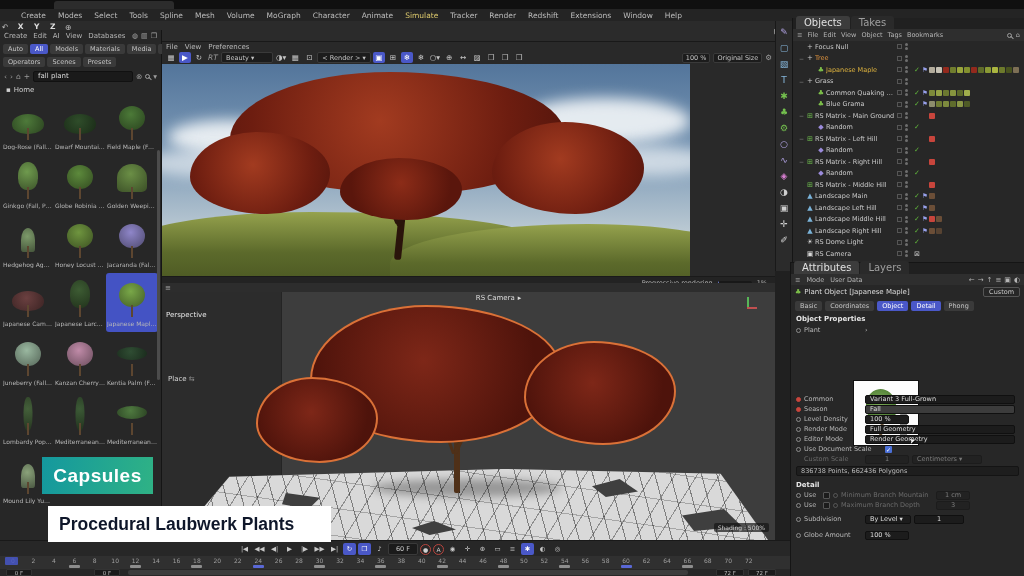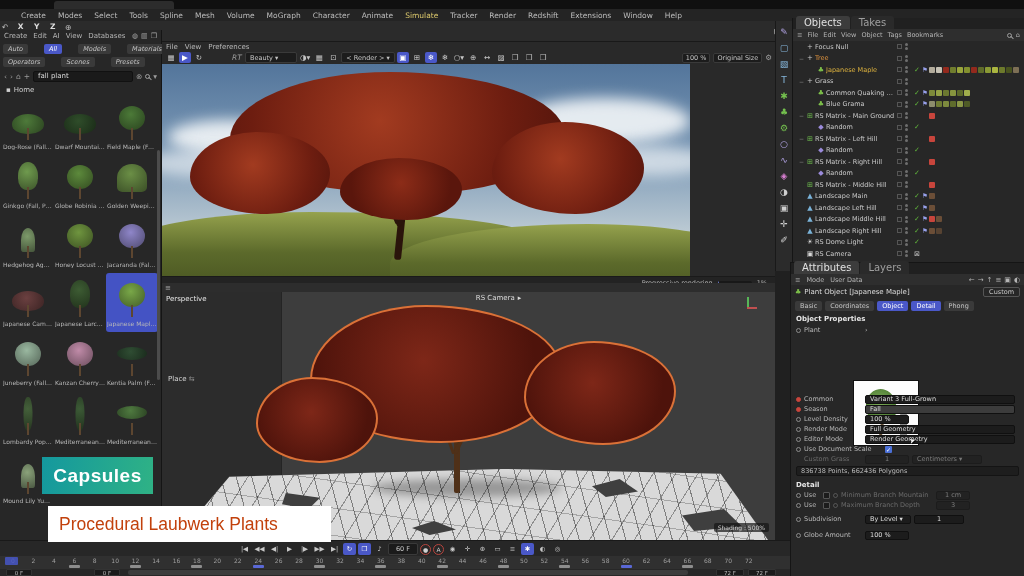--- a/index.html
+++ b/index.html
@@ -22,21 +22,21 @@
   .axisbtn { display:inline-block; width:12px; text-align:center; font-size:7.5px; font-weight:bold; color:#ddd; border-bottom:2px solid var(--u,#777); }
   .tbright { right:4px; top:22px; height:18px; display:flex; align-items:center; gap:3px; position:absolute; }
   .tbi { width:15px; height:15px; display:flex; align-items:center; justify-content:center; font-size:9px; color:#c9c9c9; border-radius:2px; }
   .tbi.on { background:#4a58c8; color:#fff; }
   .tbi.dim { opacity:.35; }
 
   
   .leftpanel { left:0; top:30px; width:162px; height:510px; background:#272727; border-right:1px solid #151515; }
   .ab-menu { display:flex; align-items:center; gap:6px; height:12px; padding:0 4px; font-size:7px; color:#b5b5b5; }
   .ab-menu .spacer { margin-left:auto; display:flex; gap:3px; font-size:7px; color:#a7a7a7; }
-  .tabrow { display:flex; gap:16px; padding:1px 3px; height:13px; align-items:center;font-style:italic; }
+  .tabrow { display:flex; gap:2px; padding:1px 3px; height:13px; align-items:center; }
   .pill { background:#3a3a3a; color:#c4c4c4; border-radius:2px; padding:1px 5px; font-size:6.5px; white-space:nowrap; }
   .pill.selected { background:#4a58c8; color:#fff; }
   .searchrow { display:flex; align-items:center; gap:3px; height:16px; padding:0 4px; }
   .searchbox { flex:1; background:#1a1a1a; border:1px solid #111; border-radius:2px; height:11px; display:flex; align-items:center; padding:0 4px; color:#ddd; font-size:7px; }
   .sicon { color:#9c9c9c; font-size:7.5px; }
   .lens { display:inline-block; width:5px; height:5px; border:1px solid #9c9c9c; border-radius:50%; position:relative; }
   .lens::after { content:""; position:absolute; width:4px; height:1px; background:#9c9c9c; right:-3px; bottom:-1px; transform:rotate(45deg); }
   .crumbrow { display:flex; align-items:center; gap:3px; height:12px; padding:0 6px; font-size:7px; color:#cfcfcf; }
   .plantgrid { display:flex; flex-wrap:wrap; padding:0 2px; }
   .pcell { width:52px; height:59px; display:flex; flex-direction:column; align-items:center; border-radius:3px; padding-top:2px; }
@@ -53,40 +53,40 @@
   .spike .canopy  { width:14px; height:24px; top:12px; border-radius:50% 50% 12% 12%; }
   .plabel { margin-top:1px; max-width:50px; overflow:hidden; text-overflow:ellipsis; white-space:nowrap; font-size:6px; color:#b8b8b8; }
   .vscroll { left:157px; top:150px; width:3px; height:230px; background:#4c4c4c; border-radius:2px; }
 
   
   .renderarea { left:162px; top:42px; width:613px; height:241px; background:#292929; }
   .rv-menu { display:flex; gap:7px; height:9px; align-items:center; padding:0 4px; font-size:7px; color:#b9b9b9; }
   .rv-toolbar { display:flex; gap:2px; height:13px; align-items:center; padding:0 3px; }
   .rvi { min-width:12px; height:11px; display:flex; align-items:center; justify-content:center; font-size:7.5px; color:#c6c6c6; border-radius:2px; padding:0 1px; }
   .rvi.on { background:#4a58c8; color:#fff; }
-  .rvi.text { font-style:italic; font-weight:normal; color:#9a9a9a;margin-left:24px; }
+  .rvi.text { font-style:italic; font-weight:normal; color:#9a9a9a; }
   .rvi.select { background:#1c1c1c; border:1px solid #3a3a3a; padding:0 4px; font-size:6.5px; min-width:52px; justify-content:flex-start; }
   .rv-right { margin-left:auto; display:flex; align-items:center; gap:3px; }
   .zoomfield { background:#1c1c1c; border:1px solid #3a3a3a; border-radius:2px; padding:0 3px; font-size:6.5px; height:10px; display:flex; align-items:center; }
   .rs-image { left:0; top:22px; width:528px; height:212px; overflow:hidden;
               background:linear-gradient(180deg,#53759b,#7f9cb8 45%,#b9c8d2 78%,#c9d3d8); }
   .cloud { position:absolute; background:rgba(242,245,247,.9); border-radius:50%; filter:blur(7px); }
   .hill { position:absolute; background:linear-gradient(180deg,#95a24d,#5c6a2b 45%,#414d1e); }
   .maple { position:absolute; border-radius:48% 52% 45% 55%/55% 50% 50% 45%;
            background:radial-gradient(circle at 45% 40%,#a23b20,#6d1d10 65%,#53150c); }
   .mtrunk { position:absolute; background:#2a140b; border-radius:3px; }
   .progrow { left:0; top:234px; width:613px; height:13px; background:#232323; display:flex; align-items:center; justify-content:flex-end; gap:5px; padding:0 8px; font-size:6.5px; color:#b0b0b0; border-top:1px solid #1a1a1a; }
   .progslot { width:34px; height:4px; background:#181818; border-radius:2px; overflow:hidden; }
   .progslot i { display:block; width:4%; height:100%; background:#6f7fd8; }
 
   
   .vp { left:162px; top:283px; width:613px; height:257px; background:#3d3d3d; overflow:hidden; }
   .vp-head { left:0; top:0; width:613px; height:9px; background:#2d2d2d; display:flex; align-items:center; padding:0 3px; color:#aaa; font-size:7px; }
   .vp-sub { left:0; top:9px; width:120px; height:248px; background:#2c2c2c; border-right:1px solid #242424; }
-  .vp-label { left:4px; top:12px; font-size:7px; color:#e8e8e8; }
+  .vp-label { left:4px; top:28px; font-size:7px; color:#e8e8e8; }
   .vp-cam { left:50%; top:11px; transform:translateX(16%); font-size:7px; color:#dcdcdc; display:flex; gap:3px; }
   .gizmo { right:18px; top:14px; width:18px; height:18px; }
   .gizmo .gy { position:absolute; left:8px; top:0; width:2px; height:12px; background:#58b658; }
   .gizmo .gx { position:absolute; left:8px; top:10px; width:10px; height:2px; background:#c05050; }
   .vpm { position:absolute; border:2px solid rgba(226,118,58,.95); border-radius:46% 54% 48% 52%/54% 48% 52% 46%;
          background:radial-gradient(circle at 45% 40%,#7e2718,#4e130b 70%); }
   .vpt { position:absolute; background:#4f3018; border-radius:2px; }
   .rope { position:absolute; width:1px; background:#161616; }
   .ground { position:absolute; background:#d9d9d9;
     background-image:
@@ -162,21 +162,21 @@
   .pv-trunk { position:absolute; left:26px; top:38px; width:3px; height:20px; background:#6b5437; transform:rotate(8deg); }
   .pv-man { position:absolute; right:10px; top:26px; width:8px; height:32px; }
   .pv-man i { display:block; width:5px; height:5px; border-radius:50%; background:#8c8c8c; margin:0 auto 1px; }
   .pv-man b { display:block; width:7px; height:24px; background:#8c8c8c; border-radius:2px 2px 1px 1px; }
   .pv-cap { position:absolute; bottom:2px; width:100%; text-align:center; font-size:5px; color:#444; }
   .infobar { margin:2px 5px; background:#1e1e1e; border:1px solid #141414; border-radius:2px; height:10px; display:flex; align-items:center; padding:0 4px; font-size:6.5px; color:#b9b9b9; }
   .cursor { position:absolute; left:118px; top:2px; color:#f2f2f2; font-size:8px; text-shadow:0 0 1px #000, 1px 1px 1px #000; transform:rotate(-18deg); }
 
   
   .badge { left:42px; top:457px; width:111px; height:37px; background:linear-gradient(100deg,#14989e,#2fb285); color:#fff; display:flex; align-items:center; justify-content:center; font-size:19px; font-weight:bold; letter-spacing:.5px; font-family:"Liberation Sans",sans-serif; }
-  .banner { left:48px; top:506px; width:283px; height:36px; background:#fff; color:#c2410c; display:flex; align-items:center; padding-left:11px; font-size:17.5px; font-weight:normal; font-family:"Liberation Sans",sans-serif; }
+  .banner { left:48px; top:506px; width:283px; height:36px; background:#fff; color:#0f172a; display:flex; align-items:center; padding-left:11px; font-size:17.5px; font-weight:bold; font-family:"Liberation Sans",sans-serif; }
 </style>
 </head>
 <body>
 
 <div id="root">
 
   <div class="abs titlebar">
       <div class="abs titletab"></div>
     </div>
   <span class="abs app-glyph">◆</span>
@@ -1137,21 +1137,21 @@
       <span class="alabel">Editor Mode</span>
       <span class="afield" style="width:150px;">Render Geometry</span>
       <span class="cursor">➤</span>
     </div>
     <div class="arow">
       <span class="dot"></span>
       <span class="alabel" style="width:78px;">Use Document Scale</span>
       <span class="chk">✓</span>
     </div>
     <div class="arow">
-      <span class="alabel dim" style="margin-left:8px;">Custom Grass</span>
+      <span class="alabel dim" style="margin-left:8px;">Custom Scale</span>
       <span class="afield dim" style="width:44px;justify-content:center;">1</span>
       <span class="afield dim" style="width:70px;">Centimeters ▾</span>
     </div>
     <div class="infobar">836738 Points, 662436 Polygons</div>
     <div class="am-sec">Detail</div>
     <div class="arow">
       <span class="dot"></span>
       <span style="width:16px;">Use</span>
       <span class="chk off">✓</span>
       <span class="dot dim"></span>

